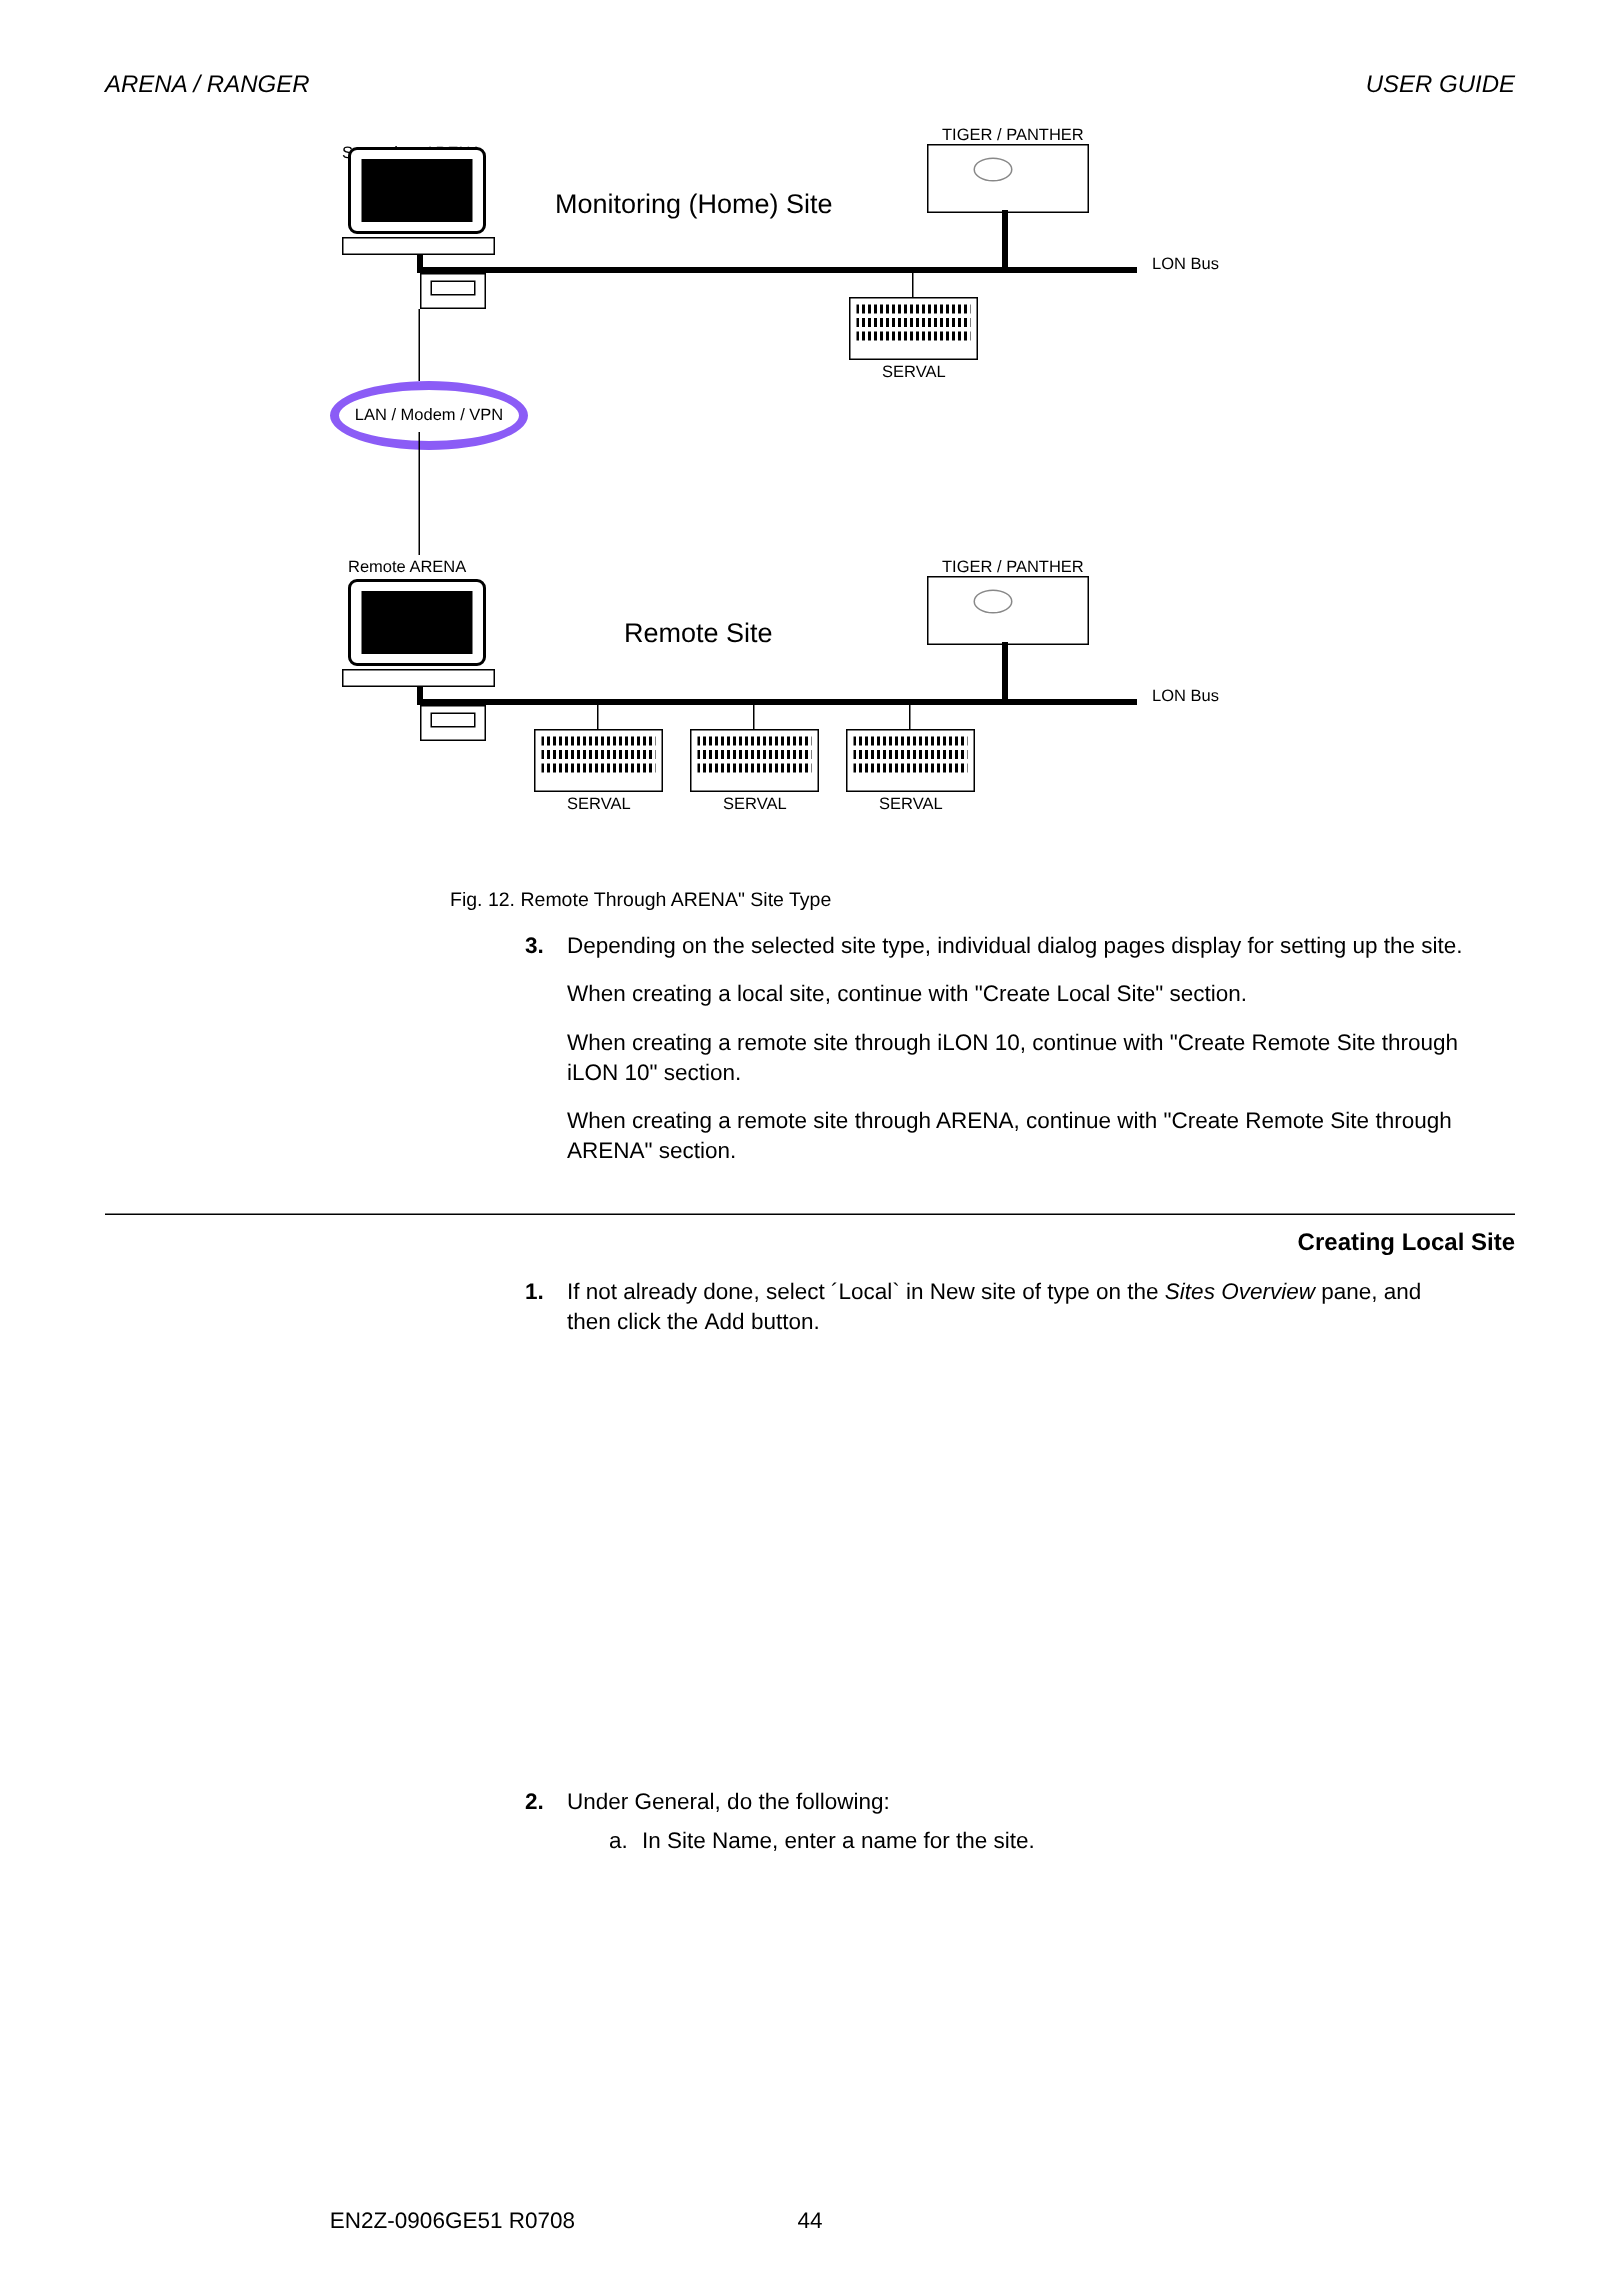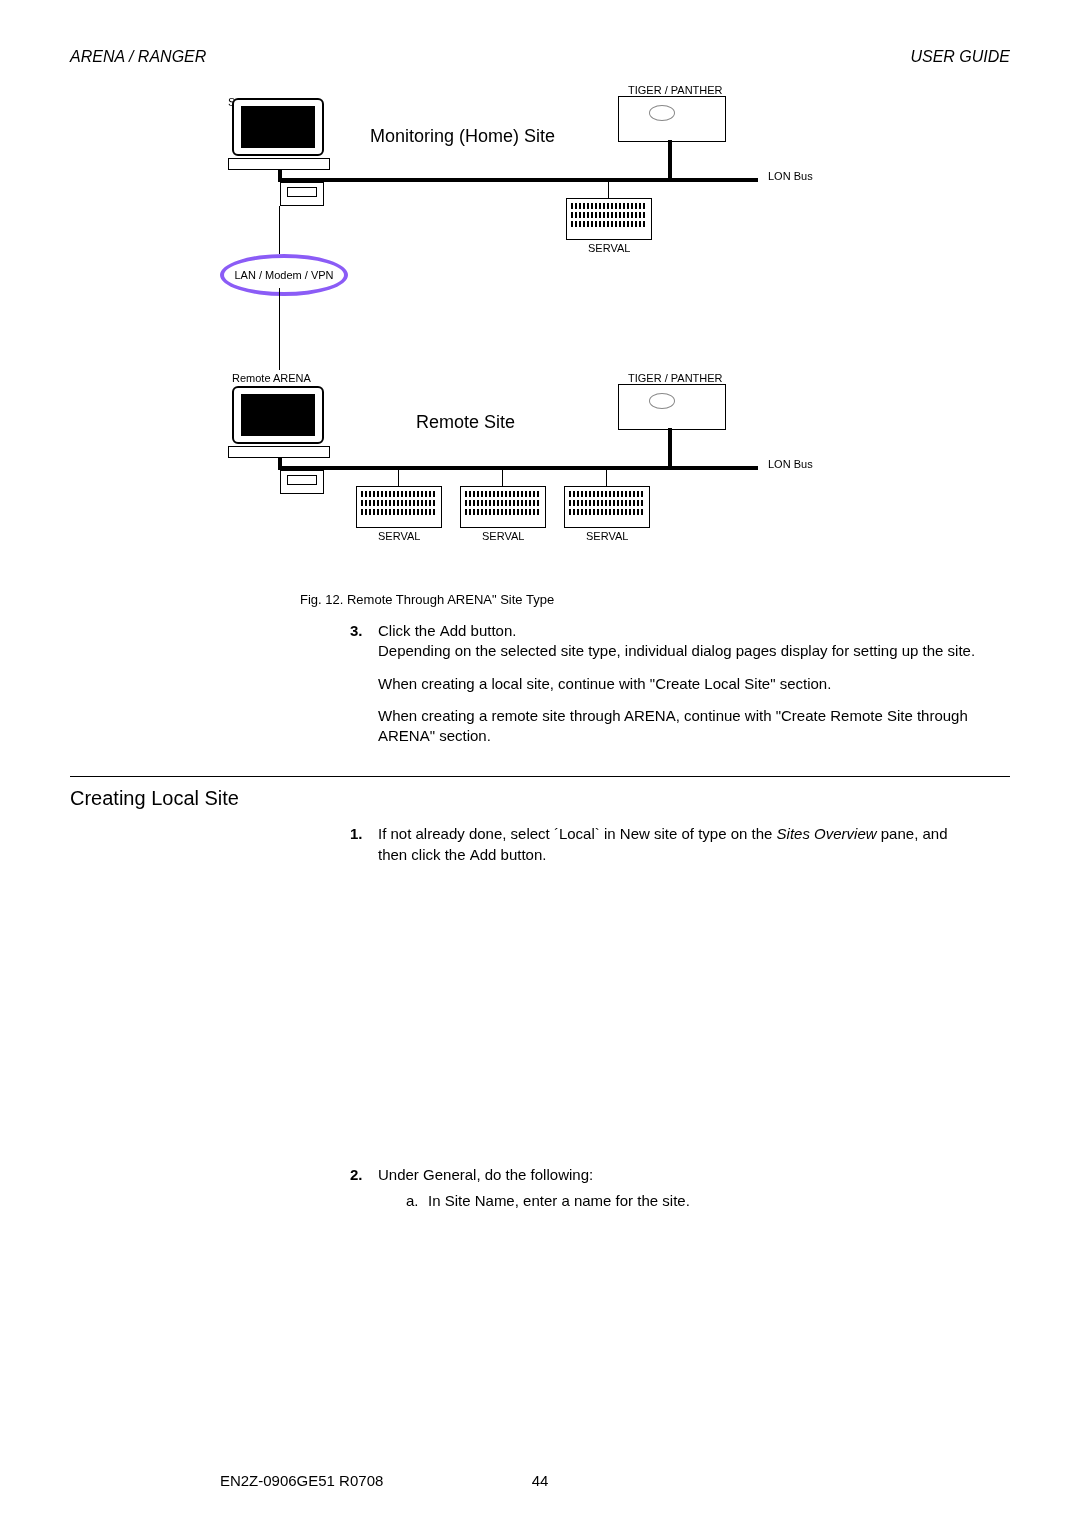--- a/index.html
+++ b/index.html
@@ -130,21 +130,21 @@
     inset: 4px;
   }
   .serval-box .rows div {
     height: 6px;
     background: repeating-linear-gradient(90deg,#000 0 2px,#fff 2px 4px);
     margin-bottom: 3px;
   }
 
   .ellipse {
     position: absolute;
-    border: 4px solid #8b5cf6;
+    border: 6px solid #8b5cf6;
     border-radius: 50%;
     background: #fff;
     display: flex;
     align-items: center;
     justify-content: center;
     font-size: 11px;
   }
 
   .figcap {
     font-size: 13px;
@@ -171,22 +171,23 @@
   }
   .para {
     margin-top: 12px;
   }
   hr.sep {
     margin: 30px 0 10px 0;
     border: none;
     border-top: 1px solid #000;
   }
   .h2r {
-    font-weight: normal;
-    font-size: 20px;
+    text-align: right;
+    font-weight: bold;
+    font-size: 16px;
     margin-bottom: 12px;
   }
   .sub {
     display: flex;
     margin-left: 28px;
     margin-top: 6px;
   }
   .sub .let {
     width: 22px;
     flex: 0 0 22px;
@@ -305,25 +306,23 @@
       </div>
     <div class="dlabel" style="left:426px; top:446px;">SERVAL</div>
   </div>
 
   <div class="figcap">Fig. 12.  Remote Through ARENA" Site Type</div>
 
   <div class="body-block">
     <div class="step">
       <div class="num bold">3.</div>
       <div class="txt">
-        <div>
-          <span>Click the </span><span class="sf">Add</span><span> button.</span>
-        </div>
         <div>Depending on the selected site type, individual dialog pages display for setting up the site.</div>
         <div class="para">When creating a local site, continue with "Create Local Site" section.</div>
+        <div class="para">When creating a remote site through iLON 10, continue with "Create Remote Site through iLON 10" section.</div>
         <div class="para">When creating a remote site through ARENA, continue with "Create Remote Site through ARENA" section.</div>
       </div>
     </div>
   </div>
 
   <hr class="sep">
   <div class="h2r">Creating Local Site</div>
 
   <div class="body-block">
     <div class="step">

